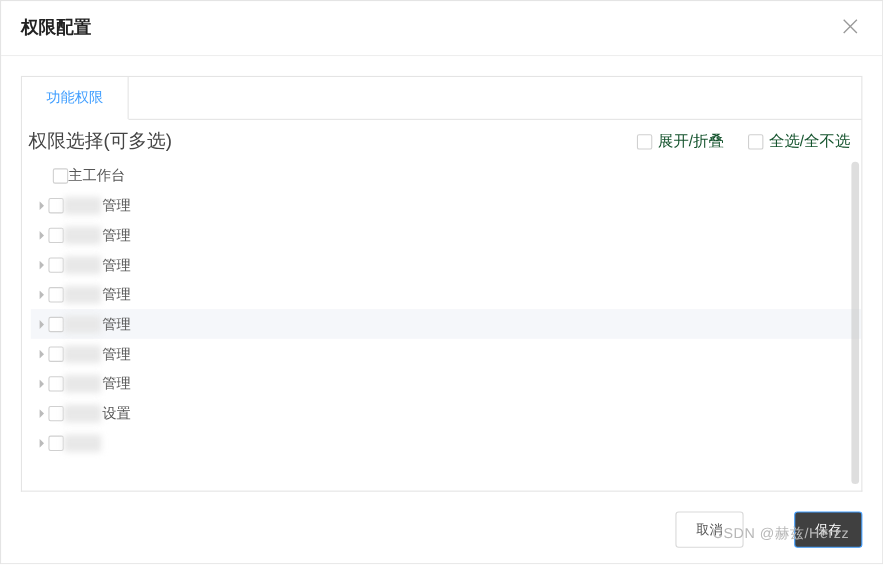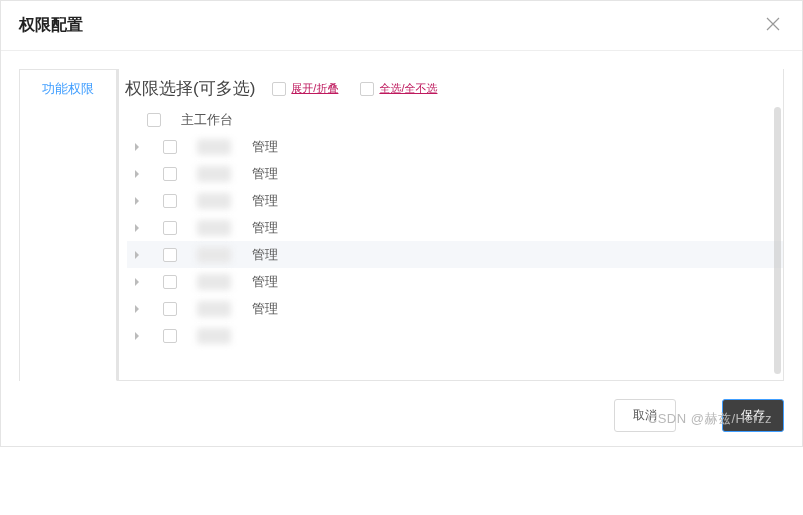--- a/index.html
+++ b/index.html
@@ -4,21 +4,21 @@
   <style>
     * { box-sizing: border-box; margin: 0; padding: 0; }
     body {
       font-family: "Microsoft YaHei", "PingFang SC", sans-serif;
       font-size: 13px;
       color: #333;
       background: #fff;
     }
     .dialog {
       width: 803px;
-      height: 447px;
+      height: 513px;
       border: 1px solid #e4e4e4;
       display: flex;
       flex-direction: column;
       position: relative;
     }
     .dialog-header {
       padding: 14px 18px;
       border-bottom: 1px solid #eee;
       display: flex;
       justify-content: space-between;
@@ -35,20 +35,21 @@
       cursor: pointer;
       position: relative;
       color: #999;
     }
     .close-btn svg { width: 14px; height: 14px; }
     .dialog-body {
       flex: 1;
       padding: 18px 18px 8px 18px;
       overflow: hidden;
       display: flex;
+      flex-direction: column;
     }
     .tabs {
       border: 1px solid #e4e4e4;
       display: flex;
       background: #fff;
     }
     .tab {
       padding: 10px 22px;
       font-size: 13px;
       cursor: pointer;
@@ -66,36 +67,35 @@
       border: 1px solid #e4e4e4;
       border-top: none;
       flex: 1;
       display: flex;
       flex-direction: column;
       overflow: hidden;
       position: relative;
     }
     .tree-header {
       display: flex;
-      justify-content: flex-start;
+      justify-content: space-between;
       align-items: center;
       padding: 8px 10px 6px 6px;
       gap: 17px;
     }
     .tree-title {
       font-size: 17px;
       color: #444;
     }
     .tree-controls {
       display: flex;
       gap: 22px;
       align-items: center;
-      font-size: 11px;
-      color: #be185d;
-      text-decoration: underline;
+      font-size: 14px;
+      color: #14532d;
     }
     .ctrl-item {
       display: flex;
       align-items: center;
       gap: 5px;
       cursor: pointer;
     }
     .checkbox {
       width: 14px;
       height: 14px;
@@ -106,21 +106,21 @@
     }
     .tree-list {
       flex: 1;
       overflow-y: auto;
       padding-left: 8px;
     }
     .tree-item {
       display: flex;
       align-items: center;
       height: 27px;
-      gap: 20px;
+      gap: 0;
       font-size: 13px;
       color: #555;
       padding-left: 4px;
     }
     .tree-item.no-caret { padding-left: 20px; }
     .tree-item.hover { background: #f5f7fa; }
     .caret {
       width: 12px;
       height: 12px;
       display: flex;
@@ -295,20 +295,30 @@
             <span class="label-suffix">管理</span>
           </div>
           <div class="tree-item">
             <span class="caret">
               <svg viewBox="0 0 8 8">
                 <path d="M2 0 L6 4 L2 8 Z" fill="#bbb"></path>
               </svg>
             </span>
             <span class="checkbox"></span>
             <span class="blur-box"></span>
+            <span class="label-suffix">设置</span>
+          </div>
+          <div class="tree-item">
+            <span class="caret">
+              <svg viewBox="0 0 8 8">
+                <path d="M2 0 L6 4 L2 8 Z" fill="#bbb"></path>
+              </svg>
+            </span>
+            <span class="checkbox"></span>
+            <span class="blur-box"></span>
             <span class="label-suffix"></span>
           </div>
         </div>
       <div class="scroll-track"></div>
     </div>
 
   </div>
 
   <div class="dialog-footer">
     <button class="btn">取消</button>

